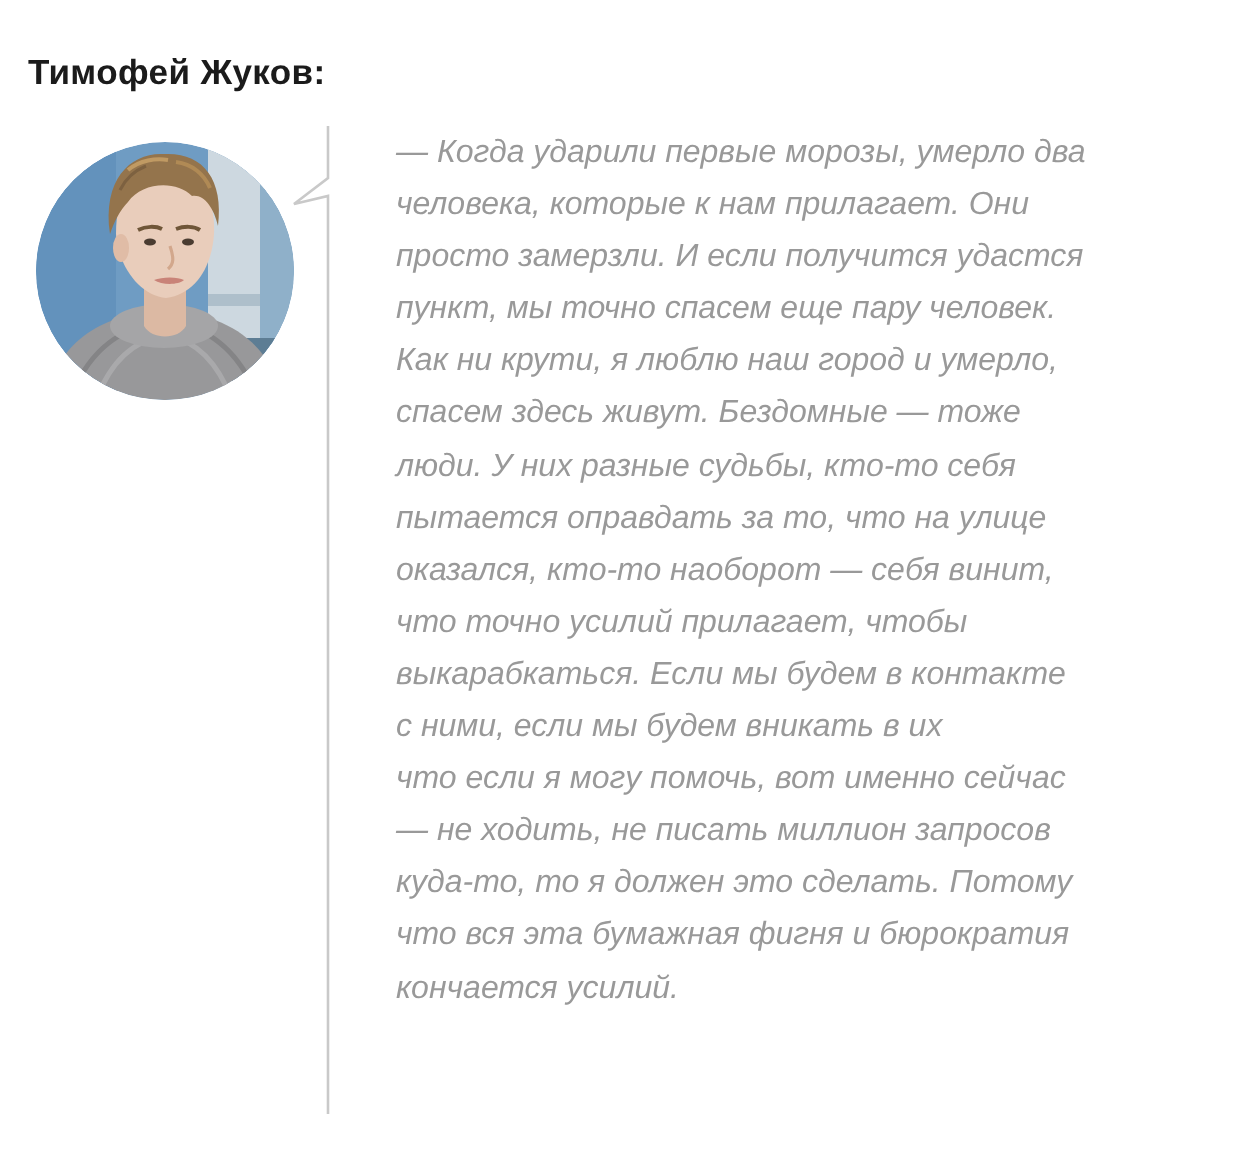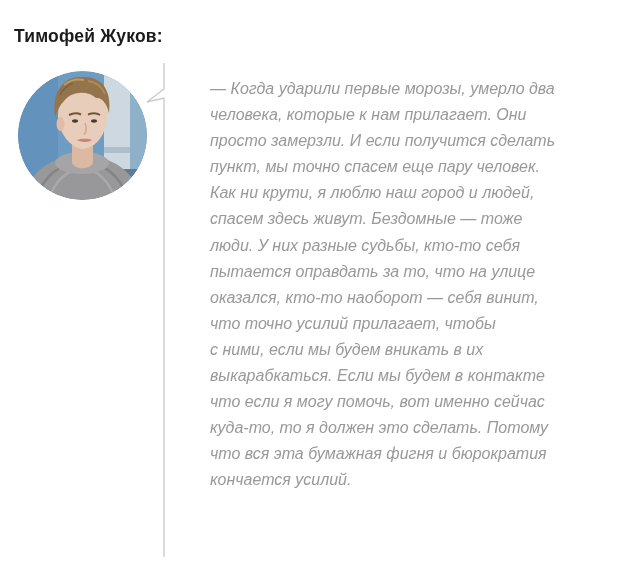--- a/index.html
+++ b/index.html
@@ -44,21 +44,21 @@
     left: 144px;
     top: 62px;
     width: 24px;
     height: 496px;
   }
   .quote-text {
     position: absolute;
     left: 198px;
     top: 64px;
     width: 388px;
-    margin: 12px;
+    margin: 0;
     padding: 0;
     font-style: italic;
     font-size: 16px;
     line-height: 26.1px;
     color: var(--quote-color, #999999);
   }
   .quote-text .qline {
     white-space: nowrap;
   }
 </style>
@@ -118,29 +118,30 @@
     </svg>
   </div>
 
   <svg class="quote-line" viewBox="0 0 24 496" aria-hidden="true">
     <polyline id="quote-line-stroke" points="20,1 20,27 3,40 20,36 20,495" fill="none" stroke="#c9c9c9" stroke-width="1.3"></polyline>
   </svg>
 
   <blockquote class="quote-text" id="quote-text">
       <div class="qline">— Когда ударили первые морозы, умерло два</div>
       <div class="qline">человека, которые к нам прилагает. Они</div>
-      <div class="qline">просто замерзли. И если получится сделать</div>
+      <div class="qline">просто замерзли. И если получится удастся</div>
       <div class="qline">пункт, мы точно спасем еще пару человек.</div>
-      <div class="qline">Как ни крути, я люблю наш город и людей,</div>
+      <div class="qline">Как ни крути, я люблю наш город и умерло,</div>
       <div class="qline">спасем здесь живут. Бездомные — тоже</div>
       <div class="qline">люди. У них разные судьбы, кто-то себя</div>
       <div class="qline">пытается оправдать за то, что на улице</div>
       <div class="qline">оказался, кто-то наоборот — себя винит,</div>
       <div class="qline">что точно усилий прилагает, чтобы</div>
+      <div class="qline">выкарабкаться. Если мы будем в контакте</div>
       <div class="qline">с ними, если мы будем вникать в их</div>
-      <div class="qline">выкарабкаться. Если мы будем в контакте</div>
       <div class="qline">что если я могу помочь, вот именно сейчас</div>
+      <div class="qline">— не ходить, не писать миллион запросов</div>
       <div class="qline">куда-то, то я должен это сделать. Потому</div>
       <div class="qline">что вся эта бумажная фигня и бюрократия</div>
       <div class="qline">кончается усилий.</div>
     </blockquote>
 
 </div>
 
 </body></html>

